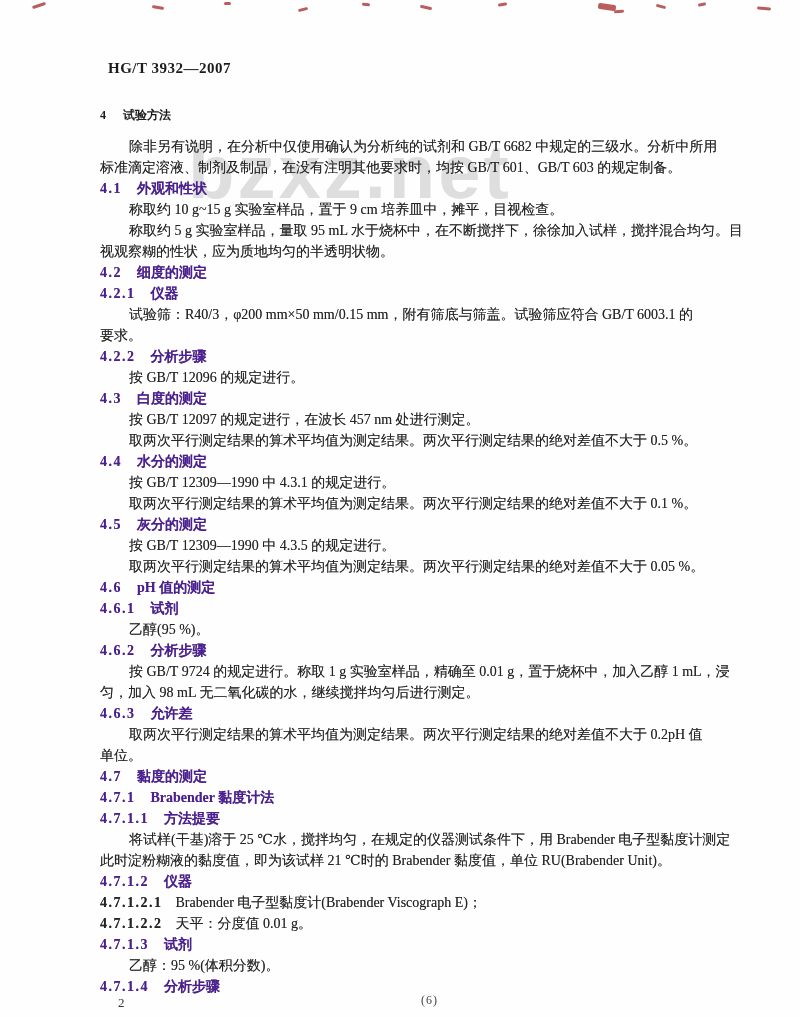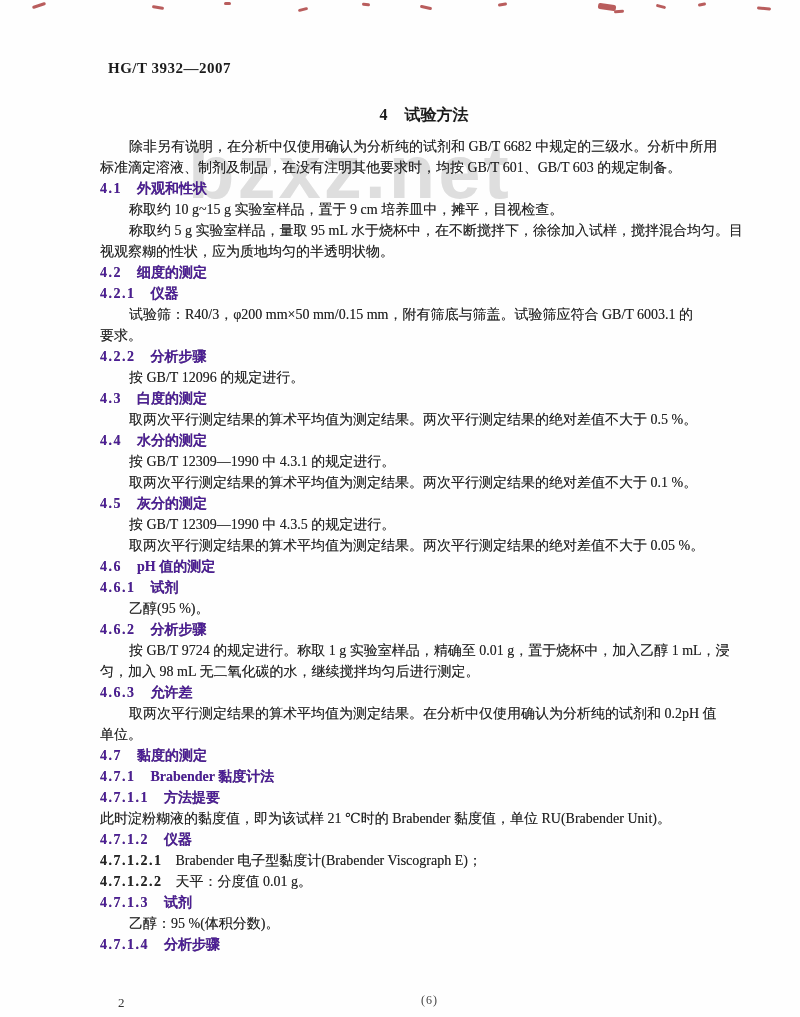--- a/index.html
+++ b/index.html
@@ -8,22 +8,22 @@
 
   .doc-code{position:absolute;left:108px;top:60px;font-size:15px;font-weight:bold;
     color:#1c1c1c;letter-spacing:0.5px;z-index:2;}
 
   .watermark{position:absolute;left:188px;top:128px;z-index:1;
     font-family:"Liberation Sans","DejaVu Sans",sans-serif;
     font-size:76px;font-weight:bold;color:#d9d9d9;letter-spacing:3px;opacity:.85;
     user-select:none;}
 
   .content{position:absolute;left:100px;top:104px;width:648px;z-index:2;color:#222;}
-  .section-title{height:22px;line-height:22px;font-size:16px;font-weight:bold;
-    margin-bottom:10px;white-space:nowrap;color:#1b1b1b;text-align:center;}
+  .section-title{height:22px;line-height:22px;font-size:12px;font-weight:bold;
+    margin-bottom:10px;white-space:nowrap;color:#1b1b1b;}
   .section-title .num{margin-right:16px;letter-spacing:1px;}
 
   .line{height:21px;line-height:21px;font-size:14px;white-space:nowrap;color:#242424;
     text-shadow:0 0 .5px rgba(20,20,20,.5);}
   .line.p{text-indent:29px;}
   .line.c{text-indent:0;}
   .line.h{font-weight:bold;color:#4c1d95;}
   .line.h .num{margin-right:15px;letter-spacing:1.5px;}
   .line.r{font-weight:normal;}
   .line.r .num{font-weight:bold;margin-right:13px;letter-spacing:1.5px;}
@@ -54,39 +54,41 @@
         <div class="line p"><span>称取约 10 g~15 g 实验室样品，置于 9 cm 培养皿中，摊平，目视检查。</span></div>
         <div class="line p"><span>称取约 5 g 实验室样品，量取 95 mL 水于烧杯中，在不断搅拌下，徐徐加入试样，搅拌混合均匀。目</span></div>
         <div class="line c"><span>视观察糊的性状，应为质地均匀的半透明状物。</span></div>
         <div class="line h"><span class="num">4.2</span><span>细度的测定</span></div>
         <div class="line h"><span class="num">4.2.1</span><span>仪器</span></div>
         <div class="line p"><span>试验筛：R40/3，φ200 mm×50 mm/0.15 mm，附有筛底与筛盖。试验筛应符合 GB/T 6003.1 的</span></div>
         <div class="line c"><span>要求。</span></div>
         <div class="line h"><span class="num">4.2.2</span><span>分析步骤</span></div>
         <div class="line p"><span>按 GB/T 12096 的规定进行。</span></div>
         <div class="line h"><span class="num">4.3</span><span>白度的测定</span></div>
+        <div class="line p"><span>按 GB/T 12097 的规定进行，在波长 457 nm 处进行测定。</span></div>
         <div class="line p"><span>取两次平行测定结果的算术平均值为测定结果。两次平行测定结果的绝对差值不大于 0.5 %。</span></div>
         <div class="line h"><span class="num">4.4</span><span>水分的测定</span></div>
         <div class="line p"><span>按 GB/T 12309—1990 中 4.3.1 的规定进行。</span></div>
         <div class="line p"><span>取两次平行测定结果的算术平均值为测定结果。两次平行测定结果的绝对差值不大于 0.1 %。</span></div>
         <div class="line h"><span class="num">4.5</span><span>灰分的测定</span></div>
         <div class="line p"><span>按 GB/T 12309—1990 中 4.3.5 的规定进行。</span></div>
         <div class="line p"><span>取两次平行测定结果的算术平均值为测定结果。两次平行测定结果的绝对差值不大于 0.05 %。</span></div>
         <div class="line h"><span class="num">4.6</span><span>pH 值的测定</span></div>
         <div class="line h"><span class="num">4.6.1</span><span>试剂</span></div>
         <div class="line p"><span>乙醇(95 %)。</span></div>
         <div class="line h"><span class="num">4.6.2</span><span>分析步骤</span></div>
         <div class="line p"><span>按 GB/T 9724 的规定进行。称取 1 g 实验室样品，精确至 0.01 g，置于烧杯中，加入乙醇 1 mL，浸</span></div>
         <div class="line c"><span>匀，加入 98 mL 无二氧化碳的水，继续搅拌均匀后进行测定。</span></div>
         <div class="line h"><span class="num">4.6.3</span><span>允许差</span></div>
-        <div class="line p"><span>取两次平行测定结果的算术平均值为测定结果。在分析中仅使用确认为分析纯的试剂和 0.2pH 值</span></div>
+        <div class="line p"><span>取两次平行测定结果的算术平均值为测定结果。两次平行测定结果的绝对差值不大于 0.2pH 值</span></div>
         <div class="line c"><span>单位。</span></div>
         <div class="line h"><span class="num">4.7</span><span>黏度的测定</span></div>
         <div class="line h"><span class="num">4.7.1</span><span>Brabender 黏度计法</span></div>
         <div class="line h"><span class="num">4.7.1.1</span><span>方法提要</span></div>
+        <div class="line p"><span>将试样(干基)溶于 25 ℃水，搅拌均匀，在规定的仪器测试条件下，用 Brabender 电子型黏度计测定</span></div>
         <div class="line c"><span>此时淀粉糊液的黏度值，即为该试样 21 ℃时的 Brabender 黏度值，单位 RU(Brabender Unit)。</span></div>
         <div class="line h"><span class="num">4.7.1.2</span><span>仪器</span></div>
         <div class="line r"><span class="num">4.7.1.2.1</span><span>Brabender 电子型黏度计(Brabender Viscograph E)；</span></div>
         <div class="line r"><span class="num">4.7.1.2.2</span><span>天平：分度值 0.01 g。</span></div>
         <div class="line h"><span class="num">4.7.1.3</span><span>试剂</span></div>
         <div class="line p"><span>乙醇：95 %(体积分数)。</span></div>
         <div class="line h"><span class="num">4.7.1.4</span><span>分析步骤</span></div>
       </div>
   </div>
 

